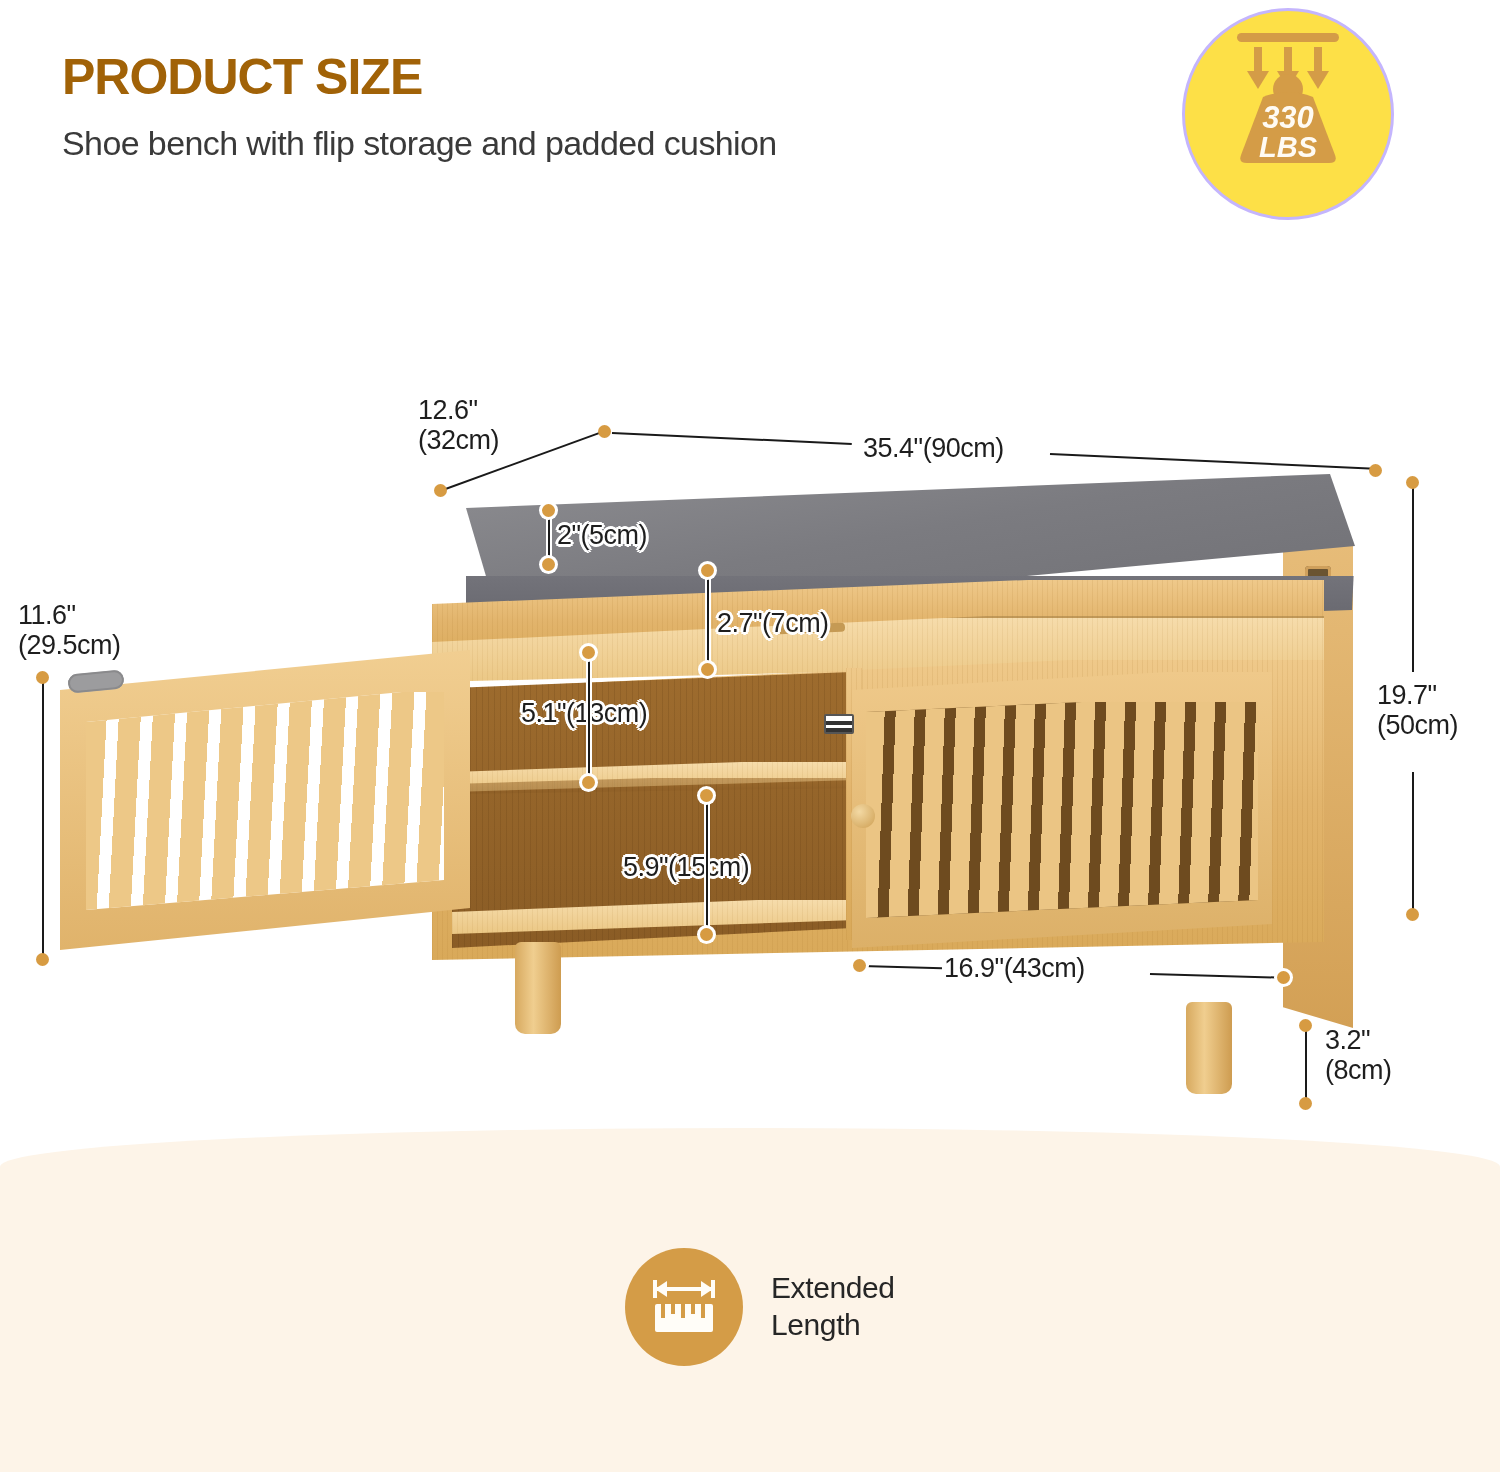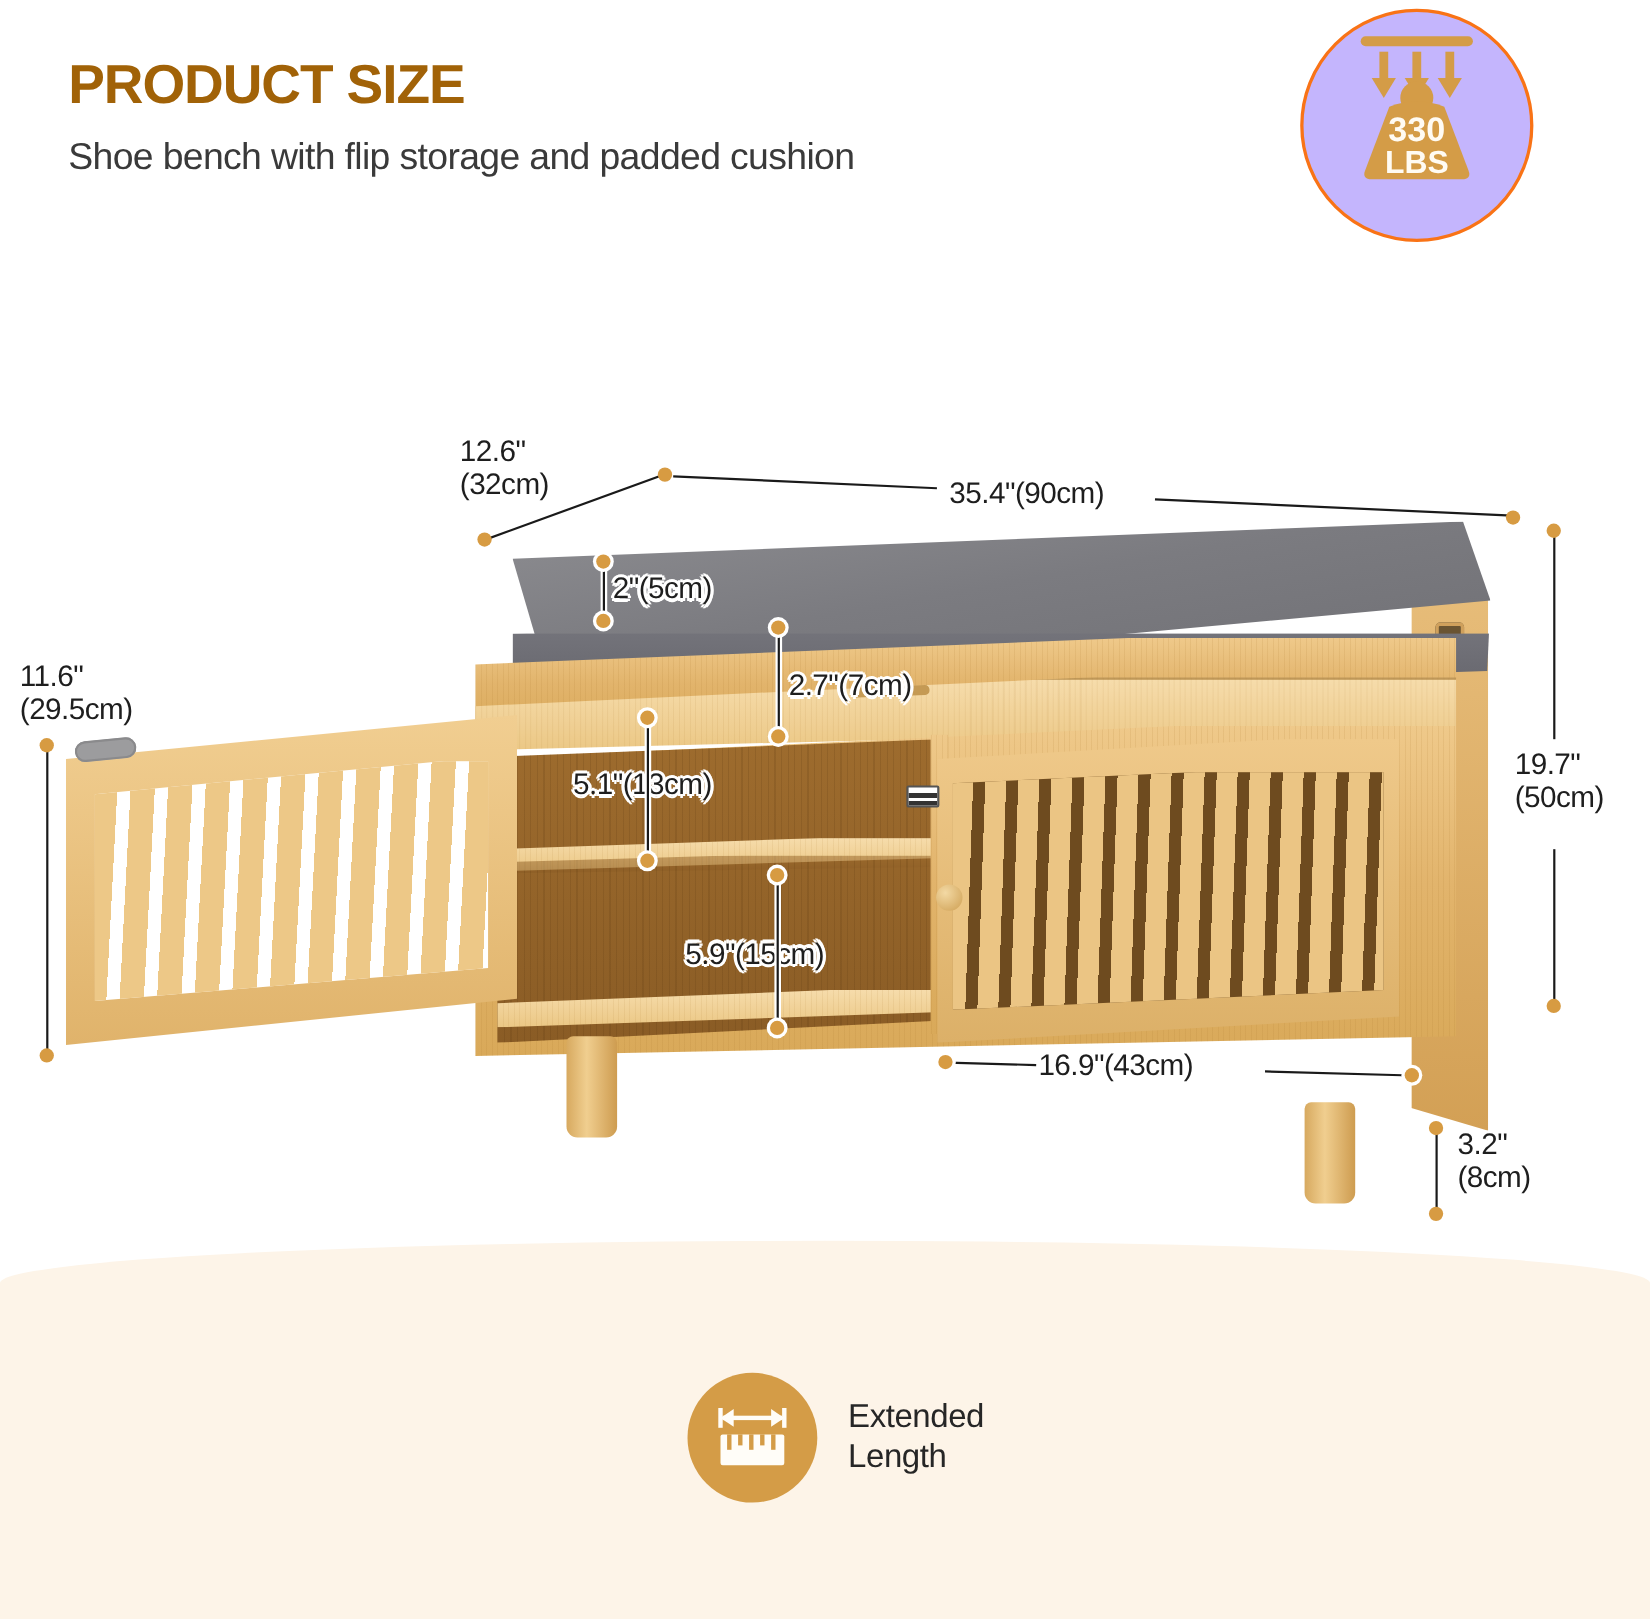--- a/index.html
+++ b/index.html
@@ -33,24 +33,25 @@
   }
 
   
   #weight-badge {
     position: absolute;
     left: 1182px; top: 8px;
     width: 212px; text-align: center;
   }
   #weight-circle {
     width: 212px; height: 212px;
-    border: 3px solid #f97316;
+    border: 3px solid #c4b5fd;
     border-radius: 50%;
     position: relative;
-    background: #c4b5fd;
+    background: #fde047;
+    font-style: italic;
   }
   #weight-badge-caption {
     margin-top: 22px;
     font-size: 27px;
     color: #2F2F2F;
     line-height: 1.18;
     letter-spacing: -0.4px;
   }
 
   

